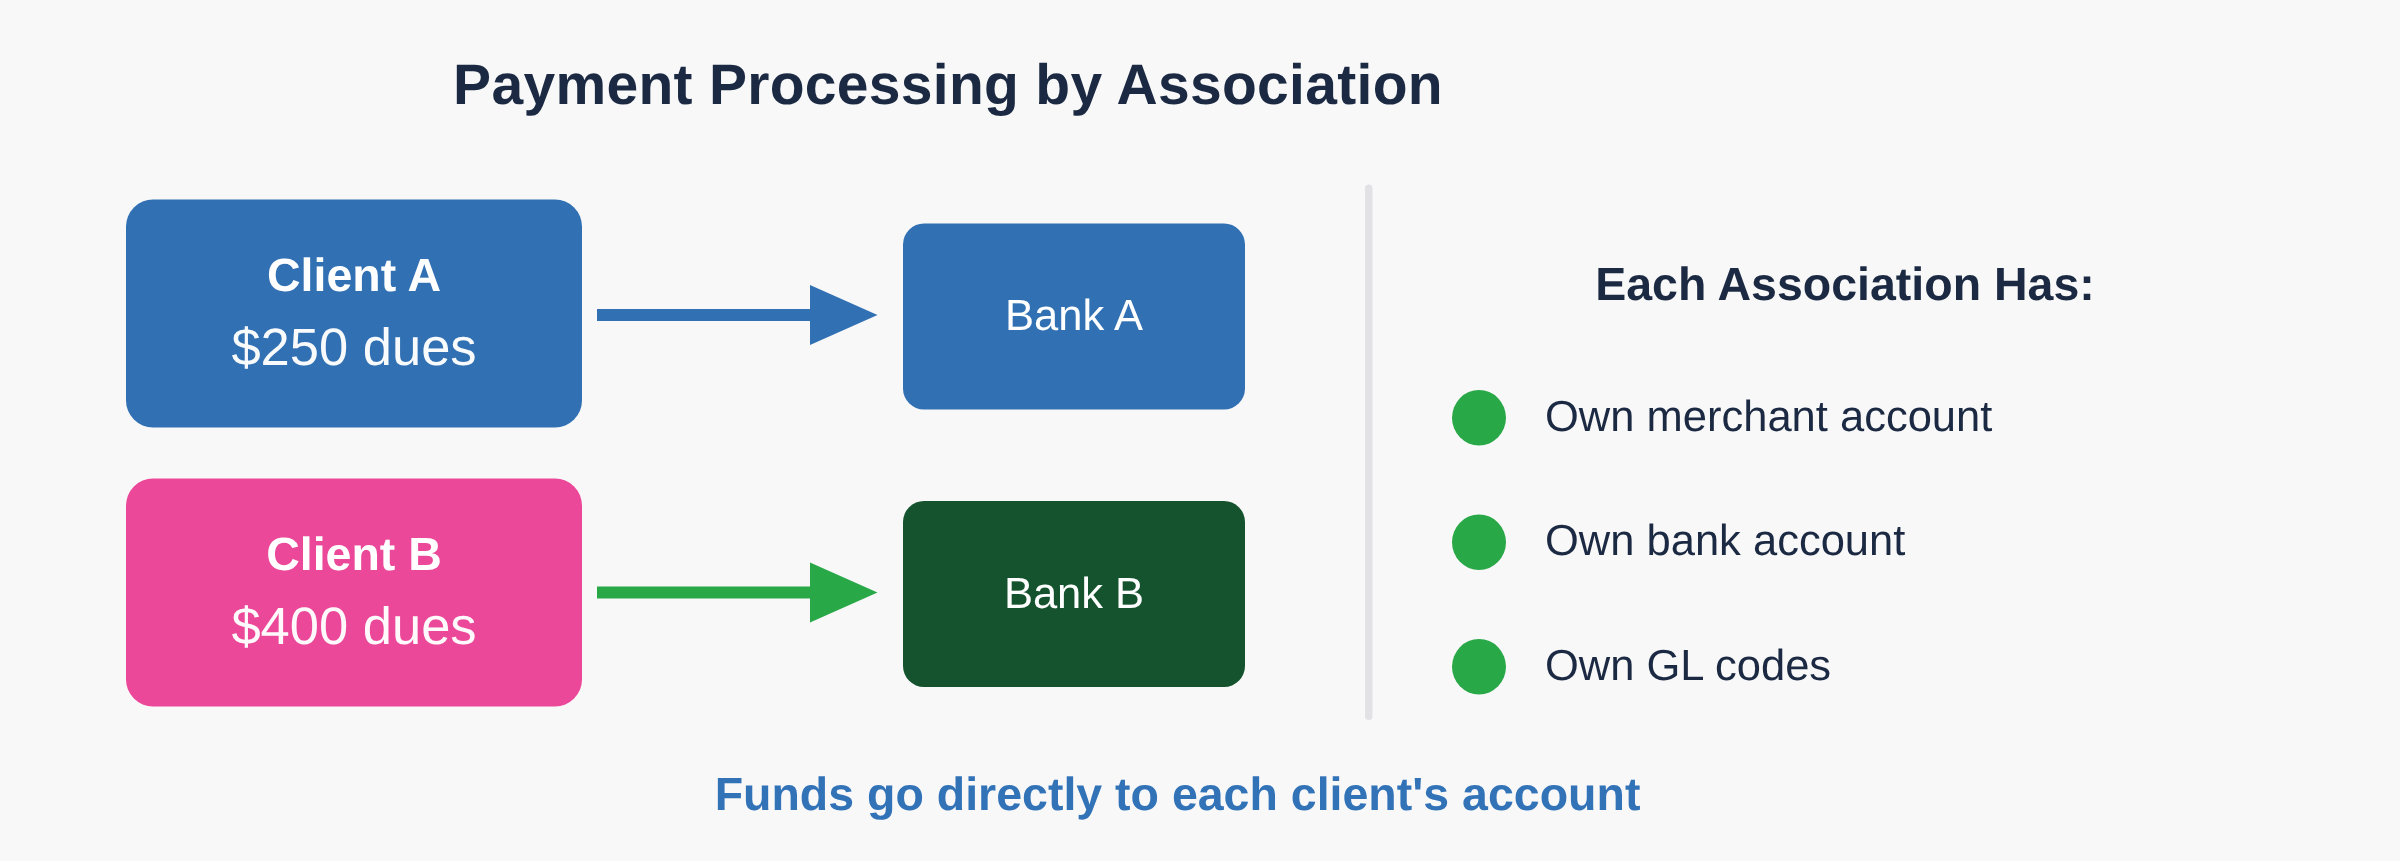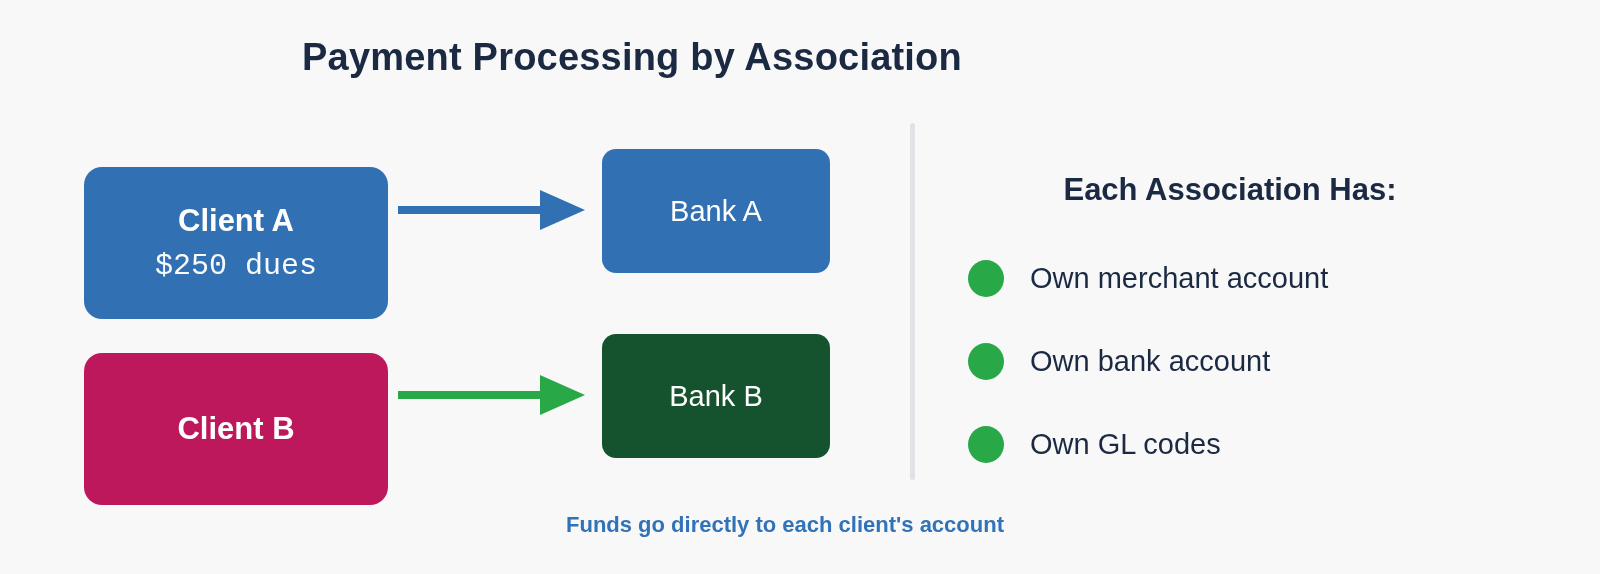--- a/index.html
+++ b/index.html
@@ -25,26 +25,25 @@
     left: 84px;
     width: 304px;
     height: 152px;
     border-radius: 18px;
     color: #ffffff;
     display: flex;
     flex-direction: column;
     align-items: center;
     justify-content: center;
     gap: 10px;
-    margin-top: 34px;
   }
   .client-box.row-a { top: 133px; background: #3070b3; }
-  .client-box.row-b { top: 319px; background: #be185d; }
+  .client-box.row-b { top: 319px; background: #ec4899; }
   .client-label { font-size: 31px; font-weight: bold; }
-  .client-sub { font-size: 30px; font-weight: 400; opacity: 0.97; font-family: Liberation Mono, monospace; }
+  .client-sub { font-size: 35px; font-weight: 400; opacity: 0.97; }
   .bank-box {
     position: absolute;
     left: 602px;
     width: 228px;
     height: 124px;
     border-radius: 14px;
     color: #ffffff;
     display: flex;
     align-items: center;
     justify-content: center;
@@ -101,21 +100,21 @@
   .panel-item-label {
     font-size: 29px;
     font-weight: 400;
     color: #1b2a42;
   }
   .footer-note {
     position: absolute;
     left: 0; right: 30px;
     top: 512px;
     text-align: center;
-    font-size: 22px;
+    font-size: 31px;
     font-weight: 600;
     color: #3273b8;
   }
 </style>
 </head>
 <body>
 
 <div class="title">Payment Processing by Association</div>
 
 <div class="client-box row-a">
@@ -125,20 +124,21 @@
 <svg class="arrow-svg row-a arrow-blue" viewBox="0 0 192 44">
   <line x1="2" y1="22" x2="148" y2="22" stroke-width="8"></line>
   <polygon points="144,2 189,22 144,42"></polygon>
 </svg>
 <div class="bank-box row-a">
   <span>Bank A</span>
 </div>
 
 <div class="client-box row-b">
   <div class="client-label">Client B</div>
+  <div class="client-sub">$400 dues</div>
 </div>
 <svg class="arrow-svg row-b arrow-green" viewBox="0 0 192 44">
   <line x1="2" y1="22" x2="148" y2="22" stroke-width="8"></line>
   <polygon points="144,2 189,22 144,42"></polygon>
 </svg>
 <div class="bank-box row-b">
   <span>Bank B</span>
 </div>
 
 <div class="divider"></div>

